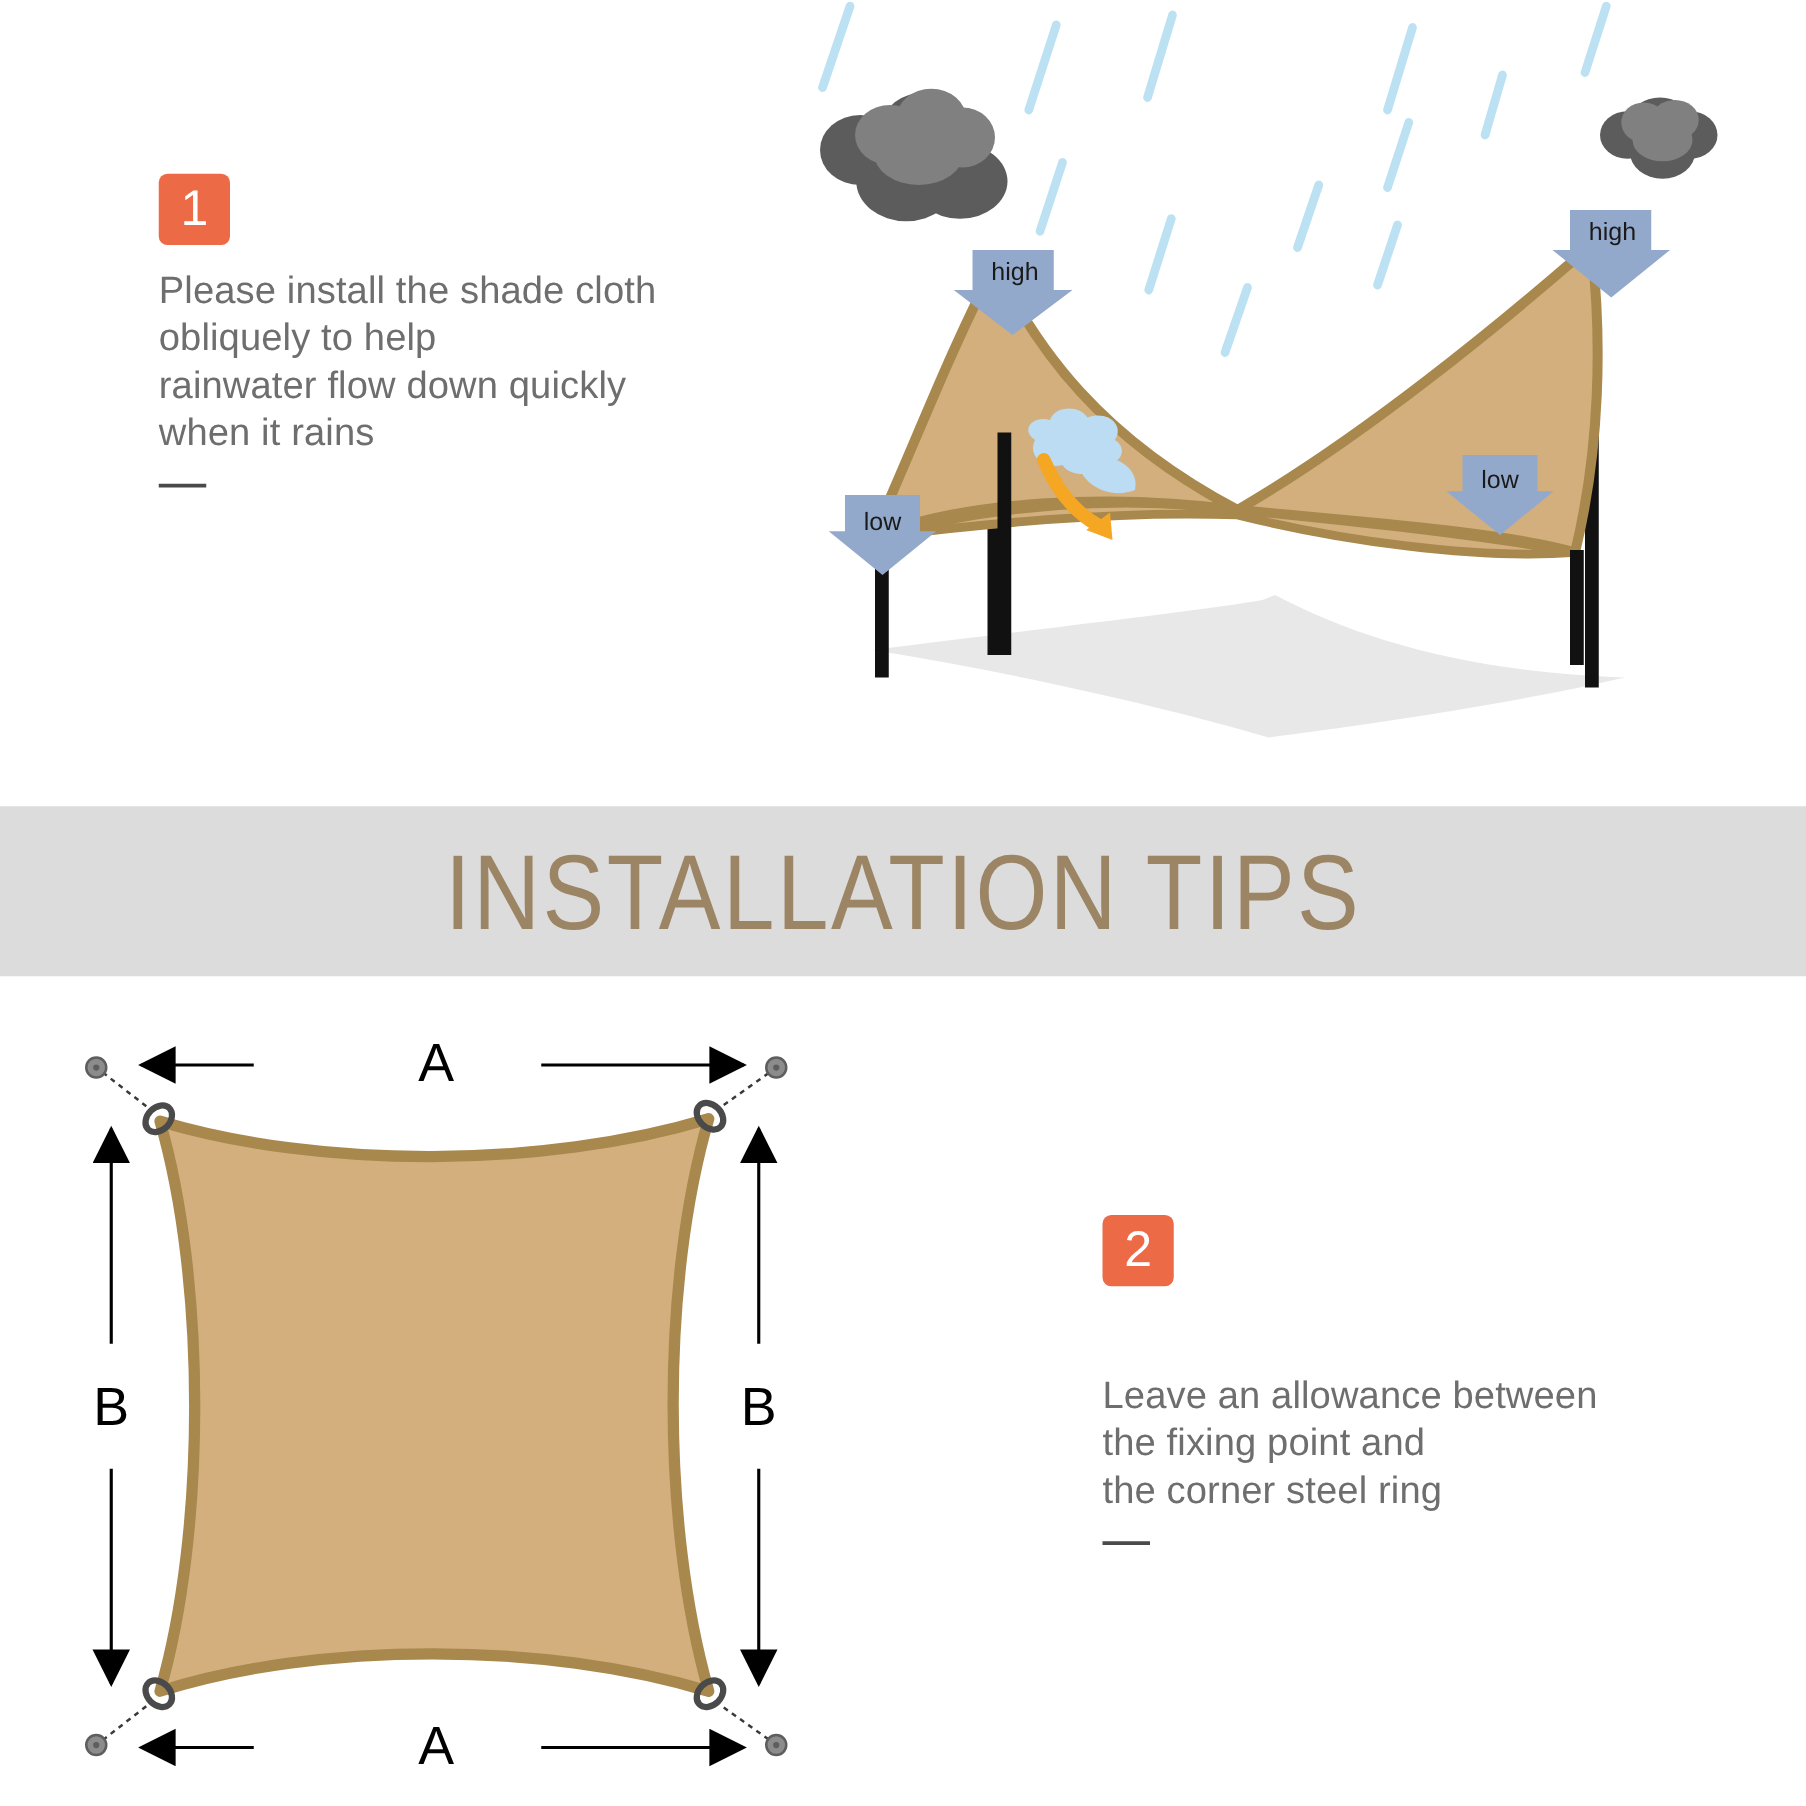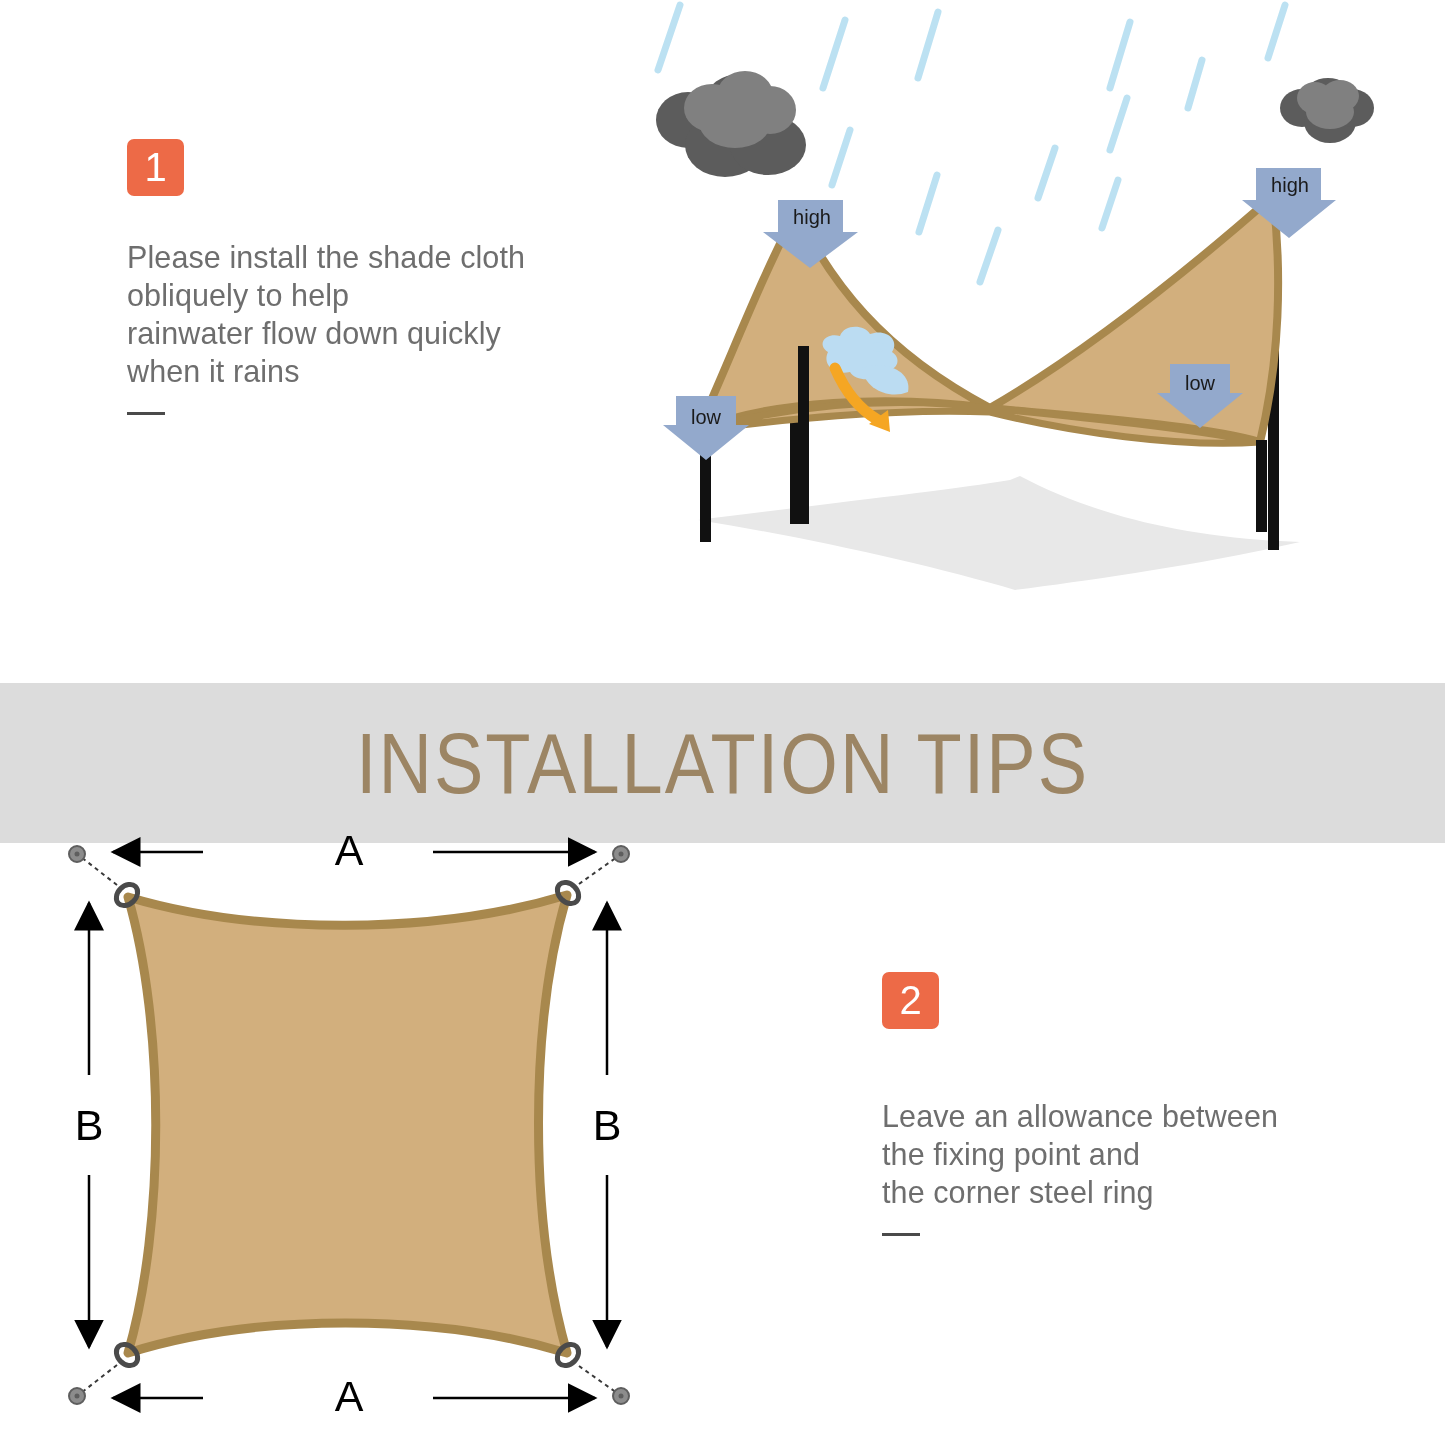--- a/index.html
+++ b/index.html
@@ -34,21 +34,21 @@
     background: #ED6A47;
     color: #ffffff;
     font-size: 40px;
     line-height: 57px;
     text-align: center;
     font-weight: 400;
     font-family: "Liberation Sans", sans-serif;
     letter-spacing: 0px;
   }
   .step-text {
-    margin-top: 42px;
+    margin-top: 17px;
     color: #6E6E6E;
     font-size: 30.5px;
     line-height: 38px;
     font-weight: 400;
     white-space: pre-line;
     letter-spacing: 0.1px;
   }
   .step-rule {
     margin-top: 22px;
     width: 38px;
@@ -57,23 +57,23 @@
   }
 
   #step-1 { left: 127px; top: 139px; width: 560px; }
   #step-2 { left: 882px; top: 972px; width: 540px; }
   #step-2 .step-text { margin-top: 68px; }
 
   
   .banner {
     position: absolute;
     left: 0;
-    top: 683px;
+    top: 645px;
     width: 1445px;
-    height: 160px;
+    height: 136px;
     background: #DCDCDC;
     display: flex;
     align-items: center;
     justify-content: center;
   }
   .banner-title {
     color: #9C8564;
     font-size: 74px;
     letter-spacing: 2px;
     font-weight: 400;

